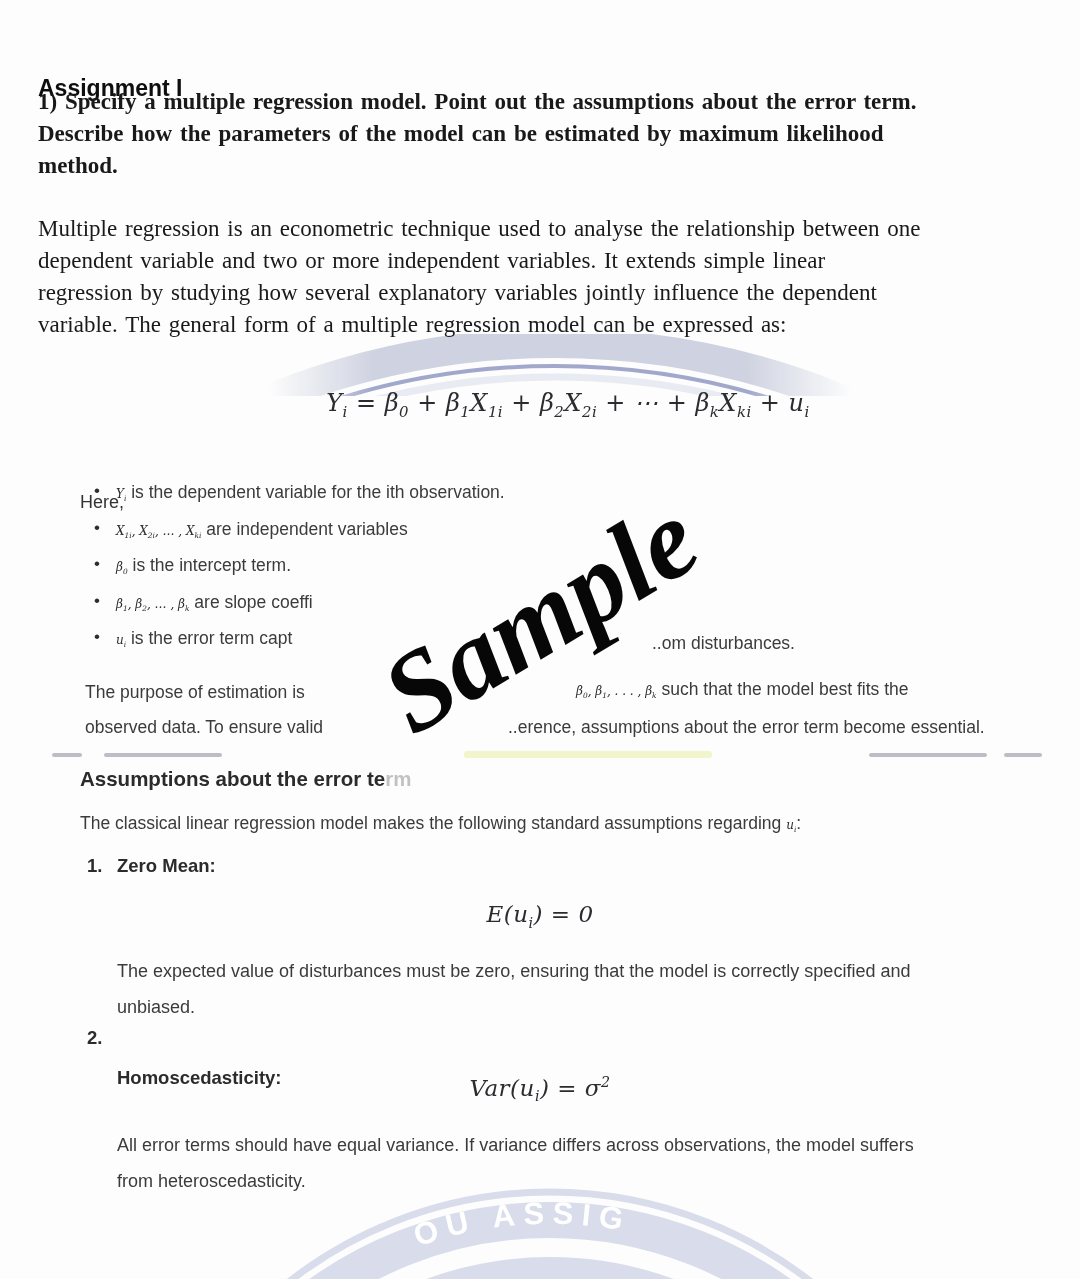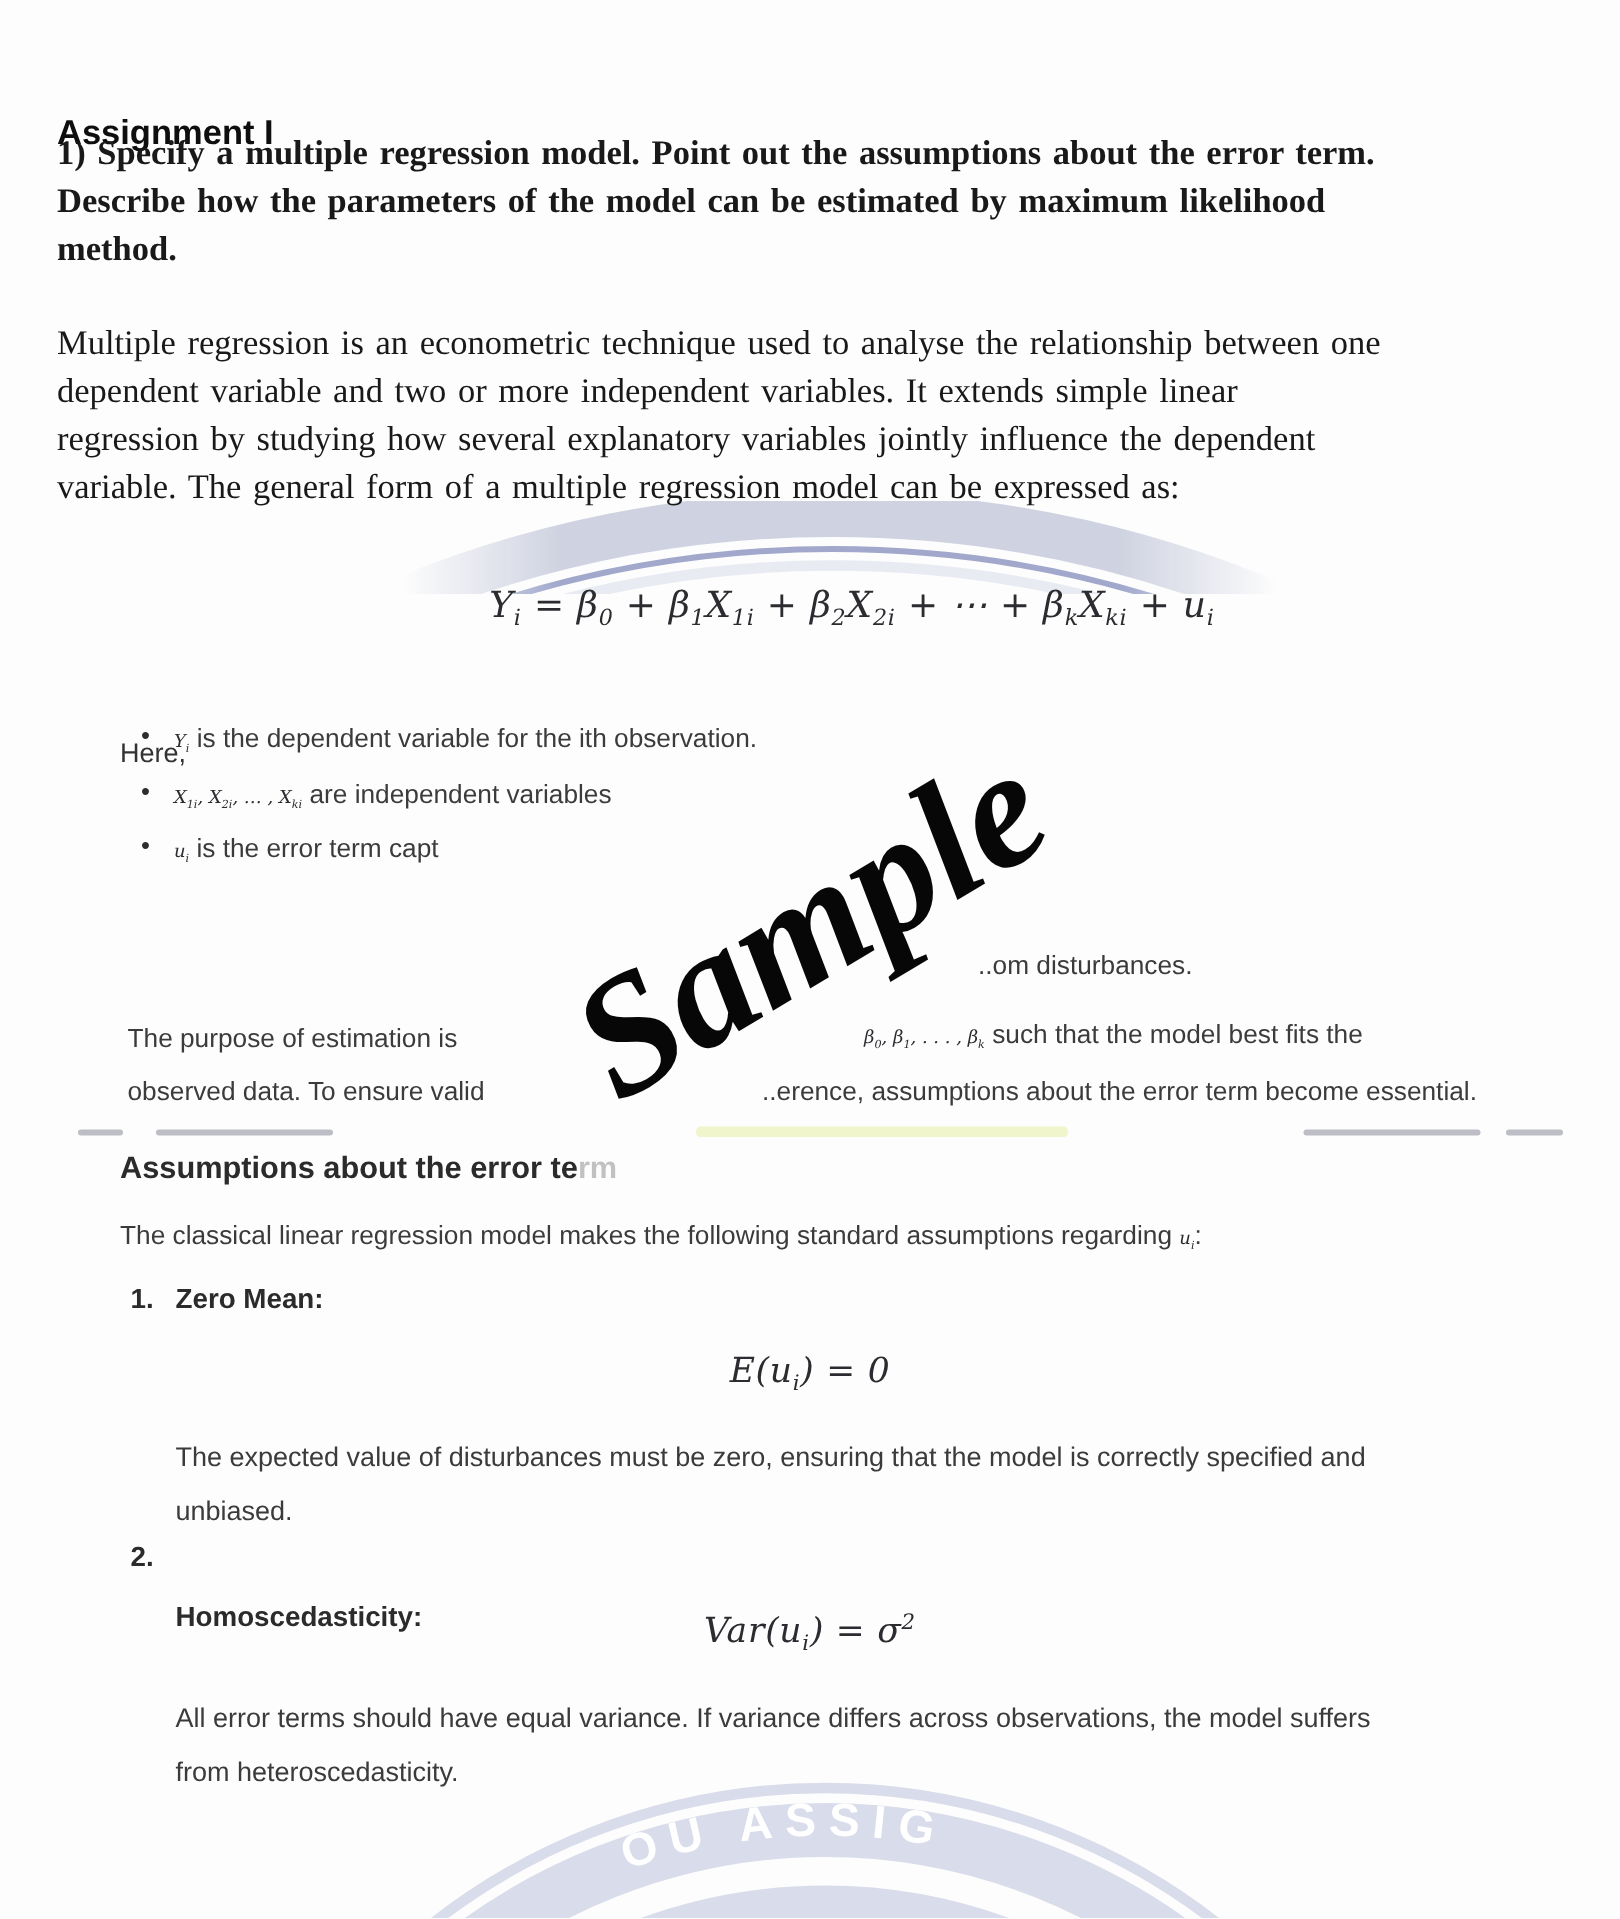--- a/index.html
+++ b/index.html
@@ -90,20 +90,26 @@
 <div class="abs txt sans-par" style="left:80px;top:449px;font-size:18px;color:#333;margin-top:43px;">Here,</div>
 
 <div class="abs" id="bullets">
   <div class="bullet-row">
       <span class="seg"><span class="m">Y<sub>i</sub></span><span class="x"> is the dependent variable for the ith observation.</span></span>
     </div>
   <div class="bullet-row">
       <span class="seg"><span class="m">X<sub>1i</sub>, X<sub>2i</sub>, … , X<sub>ki</sub></span><span class="x"> are independent variables</span></span>
     </div>
   <div class="bullet-row">
+      <span class="seg"><span class="m">β<sub>0</sub></span><span class="x"> is the intercept term.</span></span>
+    </div>
+  <div class="bullet-row">
+      <span class="seg"><span class="m">β<sub>1</sub>, β<sub>2</sub>, … , β<sub>k</sub></span><span class="x"> are slope coeffi</span></span>
+    </div>
+  <div class="bullet-row">
       <span class="seg"><span class="m">u<sub>i</sub></span><span class="x"> is the error term capt</span></span>
     </div>
 </div>
 
 <div class="abs txt sans-par" style="left:652px;top:633px;">..om disturbances.</div>
 
 <div class="abs txt sans-par" style="left:85px;top:682px;">The purpose of estimation is</div>
 <div class="abs txt" style="left:576px;top:679px;"><span class="seg"><span class="m">β<sub>0</sub>, β<sub>1</sub>, . . . , β<sub>k</sub></span><span class="x"> such that the model best fits the</span></span></div>
 
 <div class="abs txt sans-par" style="left:85px;top:717px;">observed data. To ensure valid</div>

